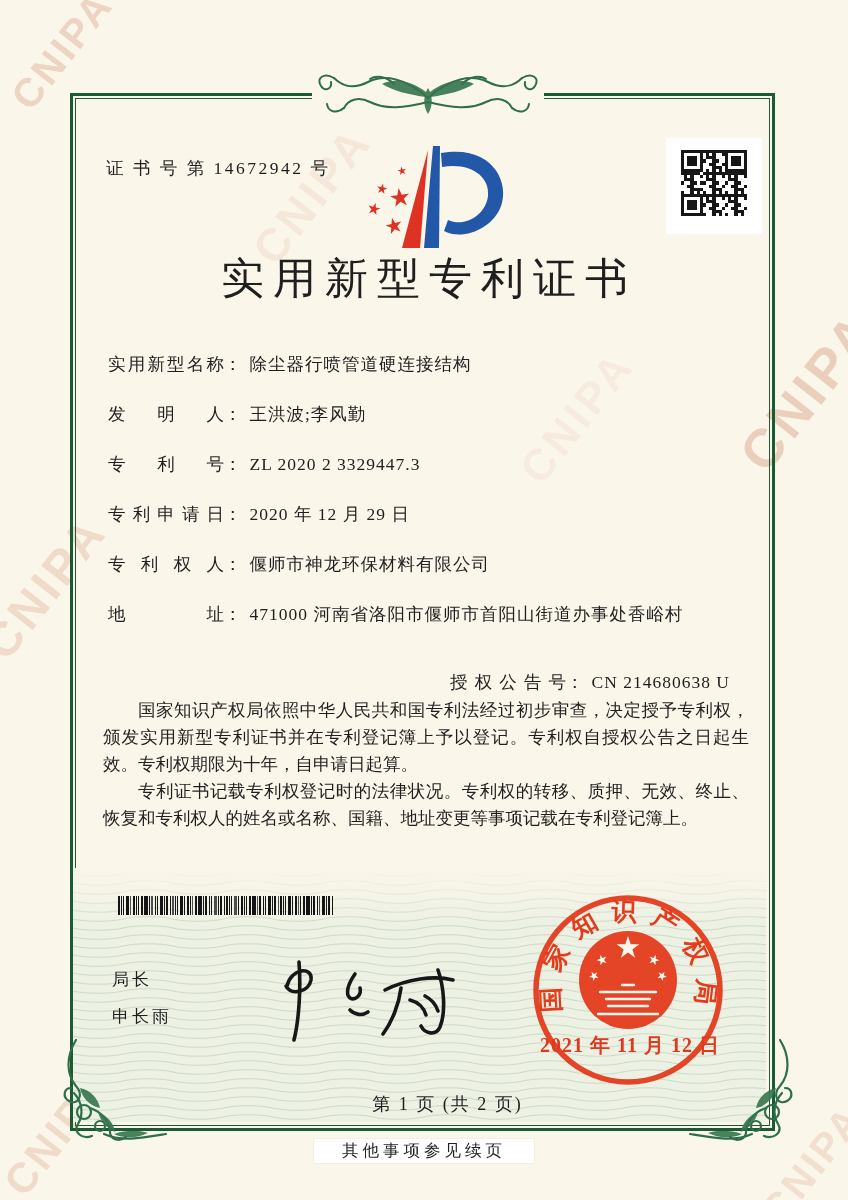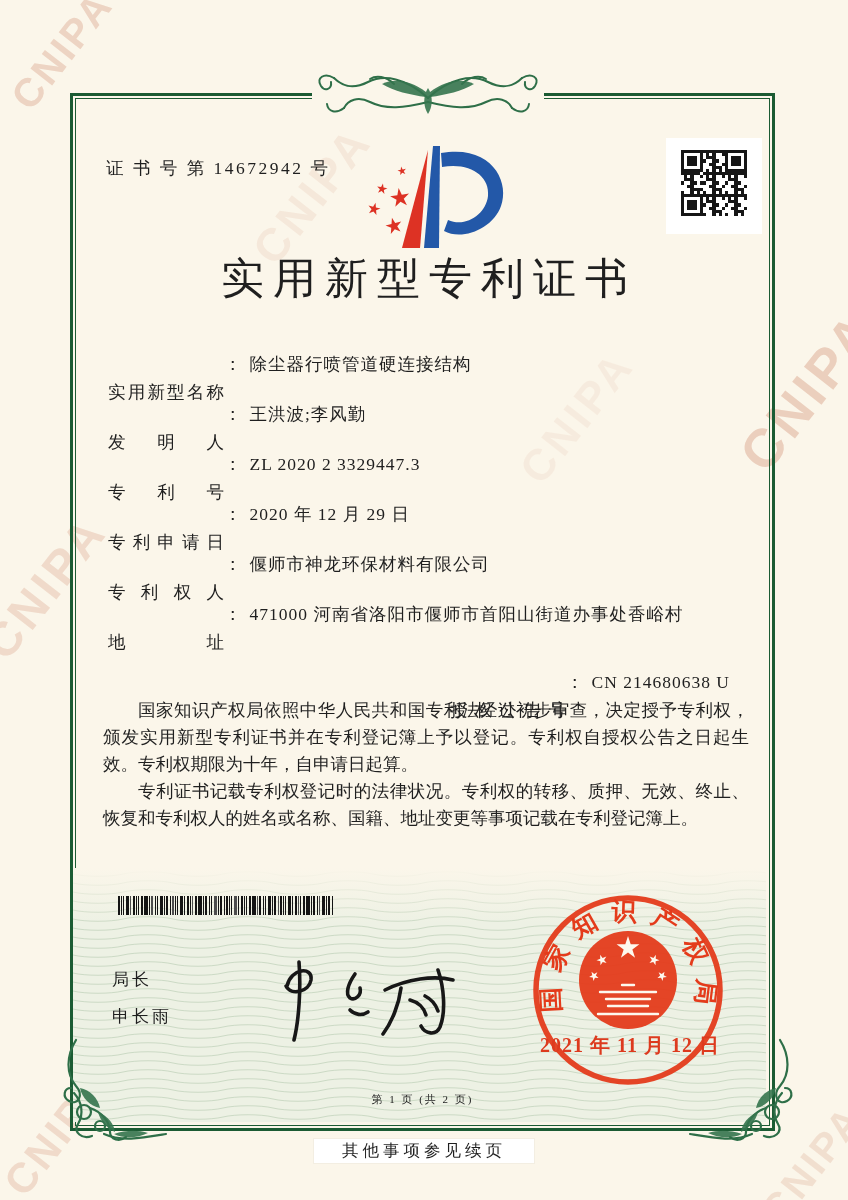--- a/index.html
+++ b/index.html
@@ -23,21 +23,21 @@
   .cert-no{position:absolute;left:106px;top:156px;font-size:17.5px;letter-spacing:2.5px;z-index:5;}
 
   .logo{position:absolute;left:352px;top:140px;z-index:5;}
   .qr-bg{position:absolute;left:666px;top:138px;width:96px;height:96px;background:#fff;z-index:4;}
   .qr{position:absolute;left:681px;top:150px;z-index:5;}
 
   .title{position:absolute;left:70px;top:250px;width:705px;margin:0;text-align:center;font-size:43px;font-weight:normal;letter-spacing:9px;padding-left:13px;box-sizing:border-box;z-index:5;}
 
   .fields{position:absolute;left:108px;top:352px;width:650px;z-index:5;font-size:17.5px;}
   .frow{height:24px;margin-bottom:26px;white-space:nowrap;}
-  .flabel{display:inline-block;width:116px;text-align:justify;text-align-last:justify;vertical-align:top;margin-top:28px;}
+  .flabel{display:inline-block;width:116px;text-align:justify;text-align-last:justify;vertical-align:top;}
   .fcolon{display:inline-block;margin-right:8px;}
   .fvalue{letter-spacing:1px;}
   .grant-row{position:absolute;left:108px;top:652px;width:650px;white-space:nowrap;font-size:17.5px;z-index:5;}
   .grant-col2{position:absolute;left:342px;top:18px;}
 
   .paras{position:absolute;left:103px;top:697px;width:646px;font-size:17.5px;line-height:27px;text-align:justify;z-index:5;}
   .paras p{margin:0;text-indent:2em;}
 
   
   .wavy{position:absolute;left:73px;top:868px;width:693px;height:254px;z-index:3;background:#edf1e4;}
@@ -45,21 +45,21 @@
   .waves-svg{position:absolute;left:0;top:0;}
 
   .barcode{position:absolute;left:118px;top:896px;z-index:6;}
   .director{position:absolute;left:112px;top:968px;z-index:6;font-size:17px;letter-spacing:3px;}
   .director div{margin-bottom:14px;}
   .signature{position:absolute;left:252px;top:938px;z-index:6;}
 
   .seal{position:absolute;left:528px;top:888px;z-index:6;}
   .seal-date{position:absolute;left:515px;top:1032px;width:230px;text-align:center;color:#dd3a1e;font-size:20px;font-weight:600;letter-spacing:1px;z-index:7;}
 
-  .page-num{position:absolute;left:70px;top:1092px;width:705px;text-align:center;font-size:11px;letter-spacing:2px;z-index:6;}
+  .page-num{position:absolute;left:70px;top:1092px;width:705px;text-align:center;font-size:18px;letter-spacing:2px;z-index:6;padding-left:25px;}
 
   .bottom-note{position:absolute;left:50%;transform:translateX(-50%);top:1139px;background:#ffffff;padding:1px 28px;font-size:16.5px;letter-spacing:4px;white-space:nowrap;z-index:6;box-shadow:0 0 0 1px rgba(0,0,0,0.03);}
 
   .ornament-top{position:absolute;left:312px;top:62px;z-index:4;}
   .ornament-bl{position:absolute;left:54px;top:1038px;z-index:4;}
   .ornament-br{position:absolute;left:684px;top:1038px;z-index:4;transform:scaleX(-1);}
 </style>
 </head>
 <body>
 

